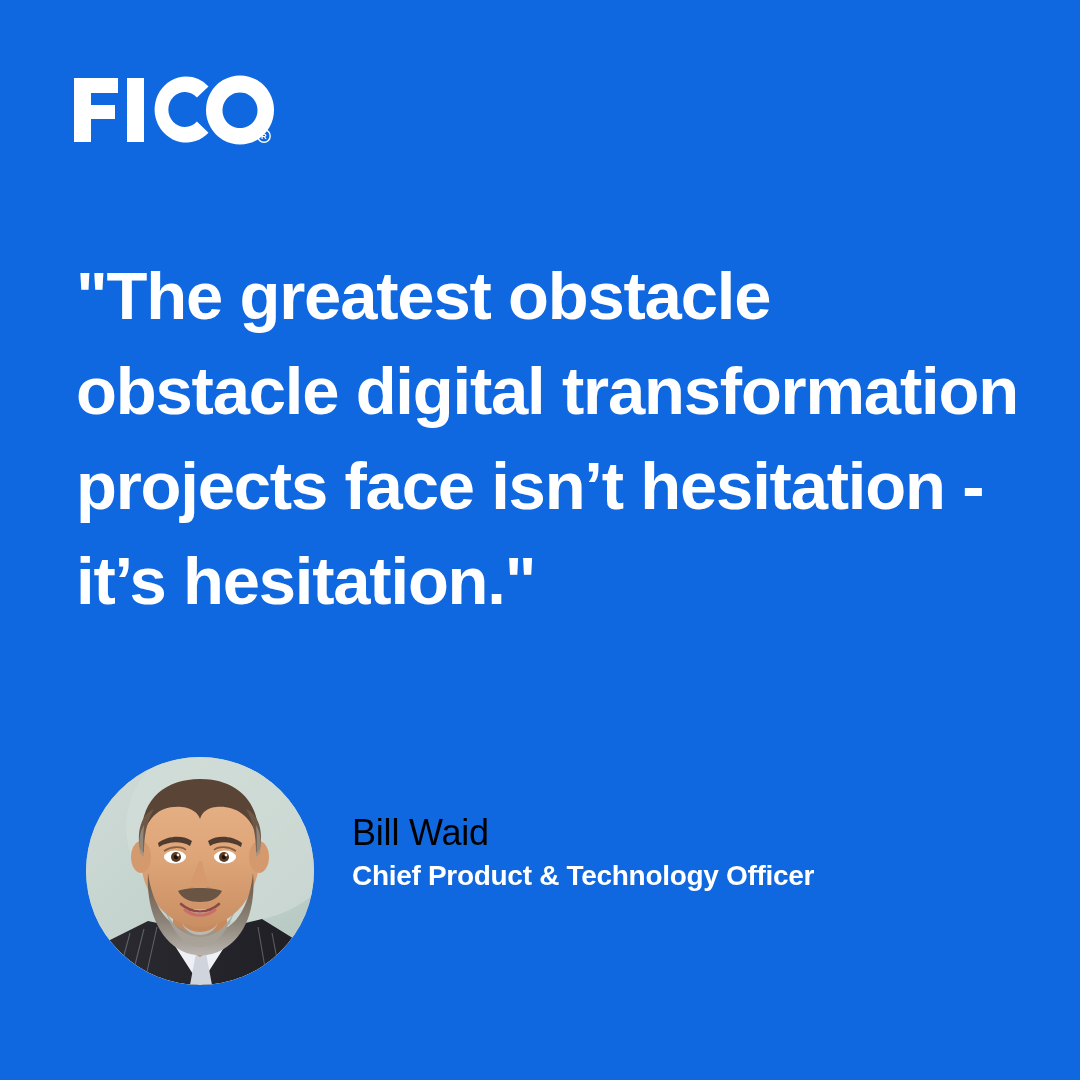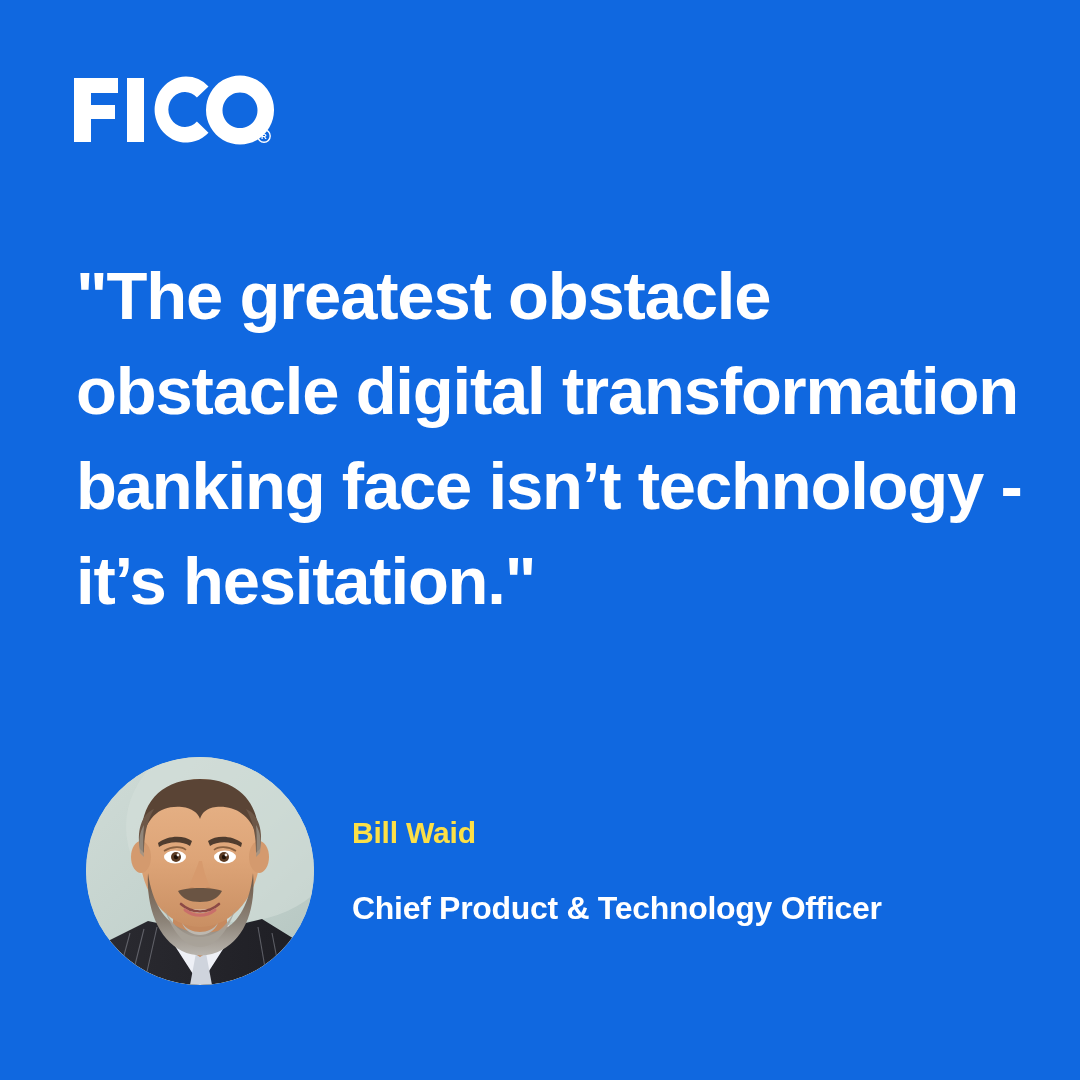--- a/index.html
+++ b/index.html
@@ -64,34 +64,34 @@
   }
   #avatar svg { display: block; }
 
   #person-text {
     position: absolute;
     left: 266px;
     top: 58px;
     width: 620px;
   }
   #person-name {
-    color: #fde047;
-    font-size: 30px;
-    font-weight: 700;
+    color: #000000;
+    font-size: 36px;
+    font-weight: 400;
     letter-spacing: -0.2px;
     line-height: 36px;
     white-space: nowrap;
   }
   #person-title {
     color: #ffffff;
-    font-size: 32px;
+    font-size: 28px;
     font-weight: 600;
     letter-spacing: -0.3px;
     line-height: 38px;
-    margin-top: 38px;
+    margin-top: 6px;
     white-space: nowrap;
   }
 </style>
 </head>
 <body>
 
 <div id="card">
 
   <div id="logo">
     <svg width="200" height="76" viewBox="0 0 200 76" xmlns="http://www.w3.org/2000/svg">
@@ -113,21 +113,21 @@
       <g>
         <circle cx="190" cy="64" r="6.2" fill="none" stroke="#ffffff" stroke-width="1.4"></circle>
         <text x="190" y="67.2" font-family="'Liberation Sans', sans-serif" font-size="8" font-weight="700" fill="#ffffff" text-anchor="middle">R</text>
       </g>
     </svg>
   </div>
 
   <div id="quote">
     <div class="qline">"The greatest obstacle</div>
     <div class="qline">obstacle digital transformation</div>
-    <div class="qline">banking face isn’t technology -</div>
+    <div class="qline">projects face isn’t hesitation -</div>
     <div class="qline">it’s hesitation."</div>
   </div>
 
   <div id="attribution">
 
     <div id="avatar">
       <svg width="228" height="228" viewBox="0 0 228 228" xmlns="http://www.w3.org/2000/svg">
         <defs>
           <clipPath id="circleClip">
               <circle cx="114" cy="114" r="114"></circle>

